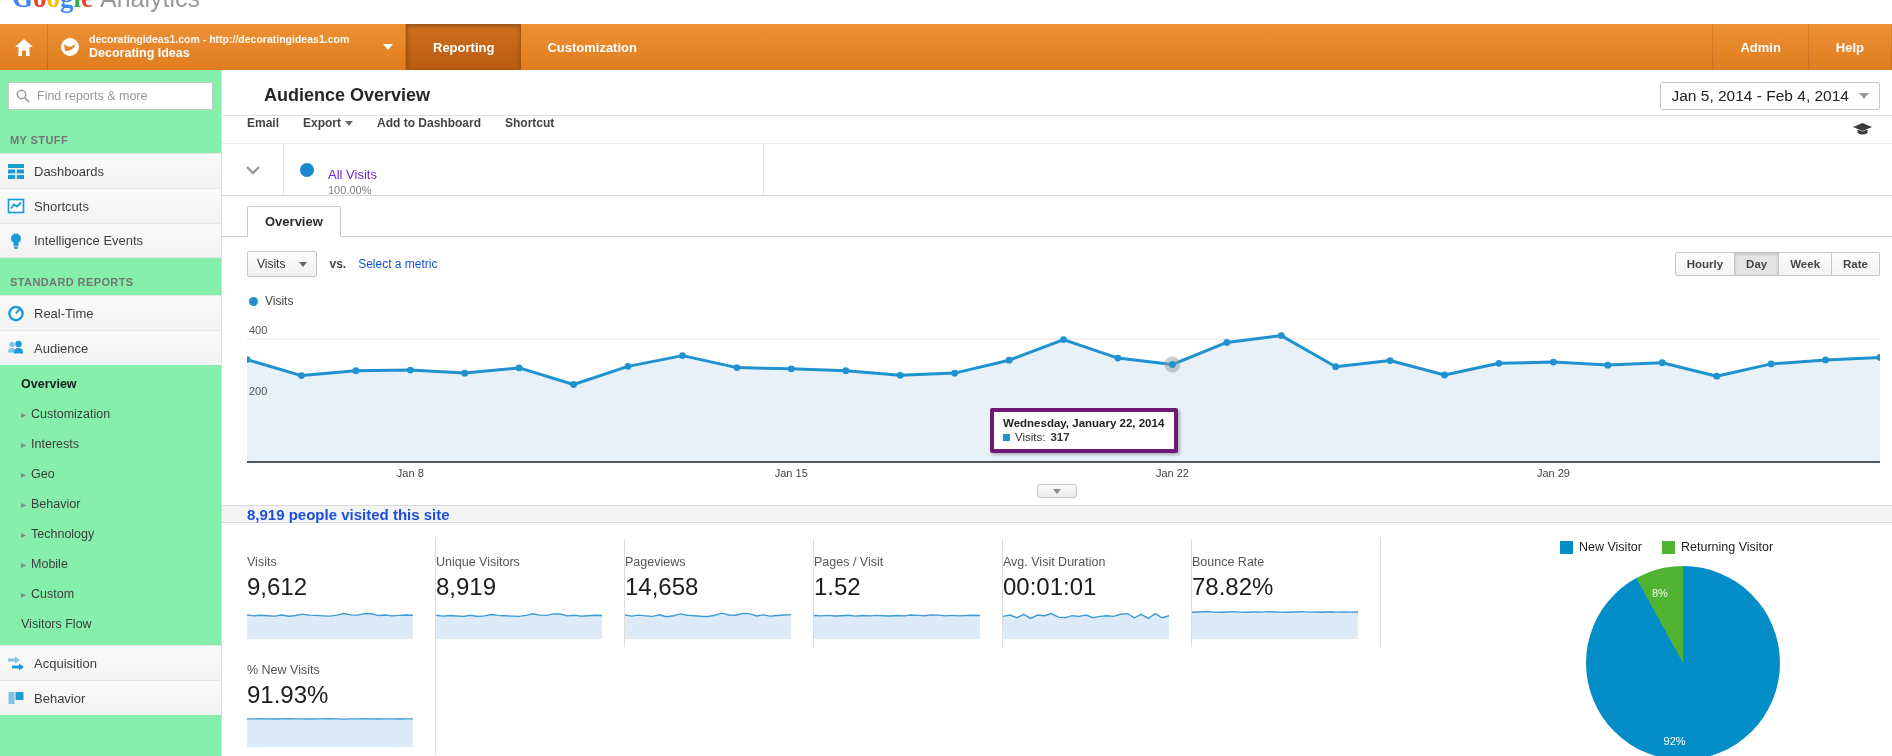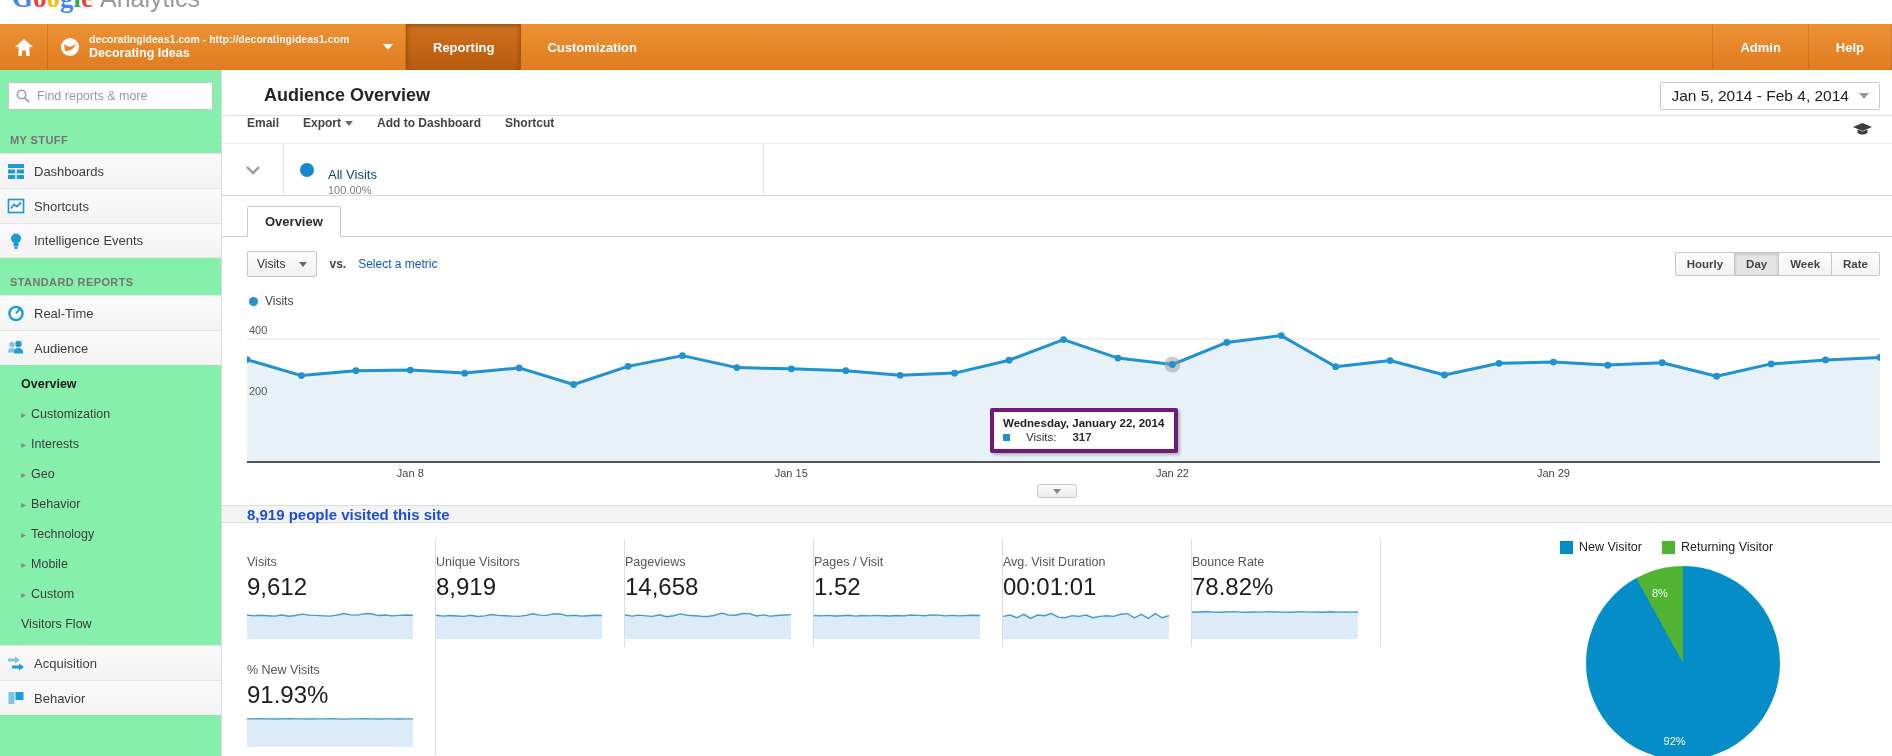--- a/index.html
+++ b/index.html
@@ -55,21 +55,21 @@
   .tri-down-g { width:0; height:0; border-left:5px solid transparent; border-right:5px solid transparent; border-top:6px solid #999; }
   .actions-row { height:28px; display:flex; align-items:flex-start; gap:24px; padding-left:25px; border-bottom:1px solid #ececec; position:relative; }
   .action-link { font-size:12px; font-weight:bold; color:#444; cursor:pointer; display:flex; align-items:center; gap:4px; }
   .mini-tri { width:0; height:0; border-left:4px solid transparent; border-right:4px solid transparent; border-top:5px solid #666; }
   .edu-icon { position:absolute; right:20px; top:7px; cursor:pointer; }
 
   .segment-row { height:52px; display:flex; align-items:stretch; border-bottom:1px solid #d6d6d6; }
   .seg-chevron-cell { width:62px; display:flex; align-items:center; justify-content:center; border-right:1px solid #e5e5e5; cursor:pointer; }
   .seg-card { width:480px; display:flex; align-items:center; gap:14px; padding-left:16px; border-right:1px solid #e5e5e5; cursor:pointer; }
   .seg-donut { width:14px; height:14px; border:7px solid #1789cc; border-radius:50%; }
-  .seg-name { font-size:13px; color:#0c4a6e; line-height:1.3;margin-top:24px; }
+  .seg-name { font-size:13px; color:#6d28d9; line-height:1.3;margin-top:24px; }
   .seg-pct { font-size:11px; color:#808080; }
 
   .tab-row { padding:10px 0 0 25px; border-bottom:1px solid #c9c9c9; }
   .report-tab { display:inline-block; background:#fff; border:1px solid #c9c9c9; border-bottom:1px solid #fff; margin-bottom:-1px; padding:7px 17px; font-size:13px; font-weight:bold; color:#2b2b2b; border-radius:2px 2px 0 0; cursor:pointer; }
 
   .controls-row { display:flex; align-items:center; padding:14px 12px 12px 25px; }
   .metric-btn { background:linear-gradient(180deg,#fdfdfd,#f1f1f1); border:1px solid #c6c6c6; border-radius:2px; padding:5px 9px; font-size:12px; color:#333; display:flex; align-items:center; gap:14px; cursor:pointer; }
   .vs-label { font-size:12px; font-weight:bold; color:#444; margin:0 12px; }
   .link-blue { font-size:12px; color:#15c; cursor:pointer; }
   .gran-group { margin-left:auto; display:flex; }
@@ -81,21 +81,21 @@
   .legend-row { height:24px; display:flex; align-items:center; gap:7px; padding-left:27px; }
   .legend-dot { width:9px; height:9px; border-radius:50%; background:#1f92cf; }
   .legend-label { font-size:12px; color:#444; }
 
   .plot { position:relative; margin:0 12px 0 25px; height:152px; }
   .plot svg { position:absolute; inset:0; }
   .ylab { position:absolute; left:2px; font-size:11px; color:#555; }
   .ylab.y0 { top:11px; } .ylab.y1 { top:72px; }
   .chart-tooltip { position:absolute; left:743px; top:95px; background:#fff; border:4px solid #701a75; border-radius:2px; box-shadow:2px 2px 3px rgba(0,0,0,0.25); padding:5px 10px 6px 9px; z-index:5; white-space:nowrap; }
   .tt-title { font-size:11.5px; font-weight:bold; color:#222; }
-  .tt-line { display:flex; align-items:center; gap:16px; margin-top:2px; font-size:11.5px; color:#333; }
+  .tt-line { display:flex; align-items:center; gap:5px; margin-top:2px; font-size:11.5px; color:#333; }
   .tt-sq { width:7px; height:7px; background:#1f92cf; }
   .tt-val { font-weight:bold; }
 
   .xlabels { position:relative; height:18px; margin:0 12px 0 25px; }
   .xlab { position:absolute; top:2px; transform:translateX(-50%); font-size:11px; color:#444; }
   .xt0 { left:10%; } .xt1 { left:33.33%; } .xt2 { left:56.67%; } .xt3 { left:80%; }
 
   .chart-bottom { height:22px; position:relative; }
   .collapse-btn { position:absolute; left:50%; transform:translateX(-50%); top:1px; width:40px; height:14px; border:1px solid #c6c6c6; border-radius:3px; background:linear-gradient(180deg,#fafafa,#ececec); display:flex; align-items:center; justify-content:center; cursor:pointer; }
   .collapse-arrow { width:0; height:0; border-left:4px solid transparent; border-right:4px solid transparent; border-top:5px solid #888; }

